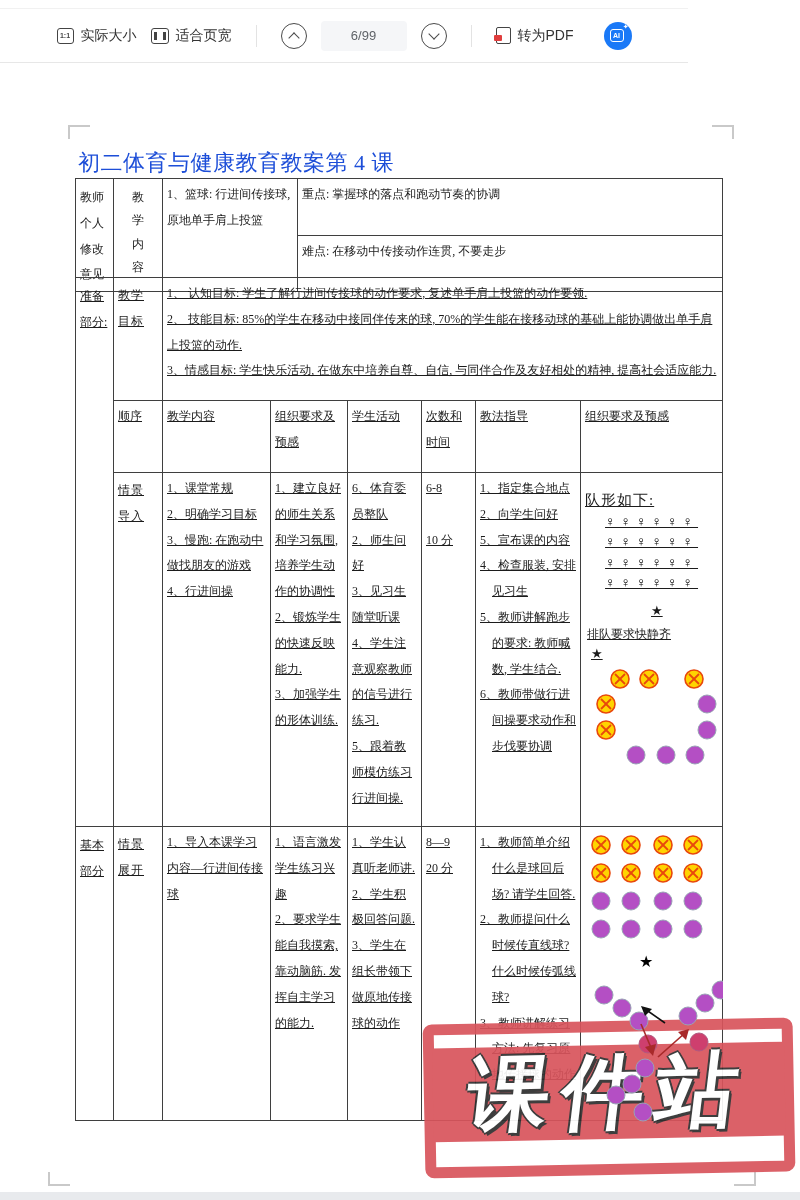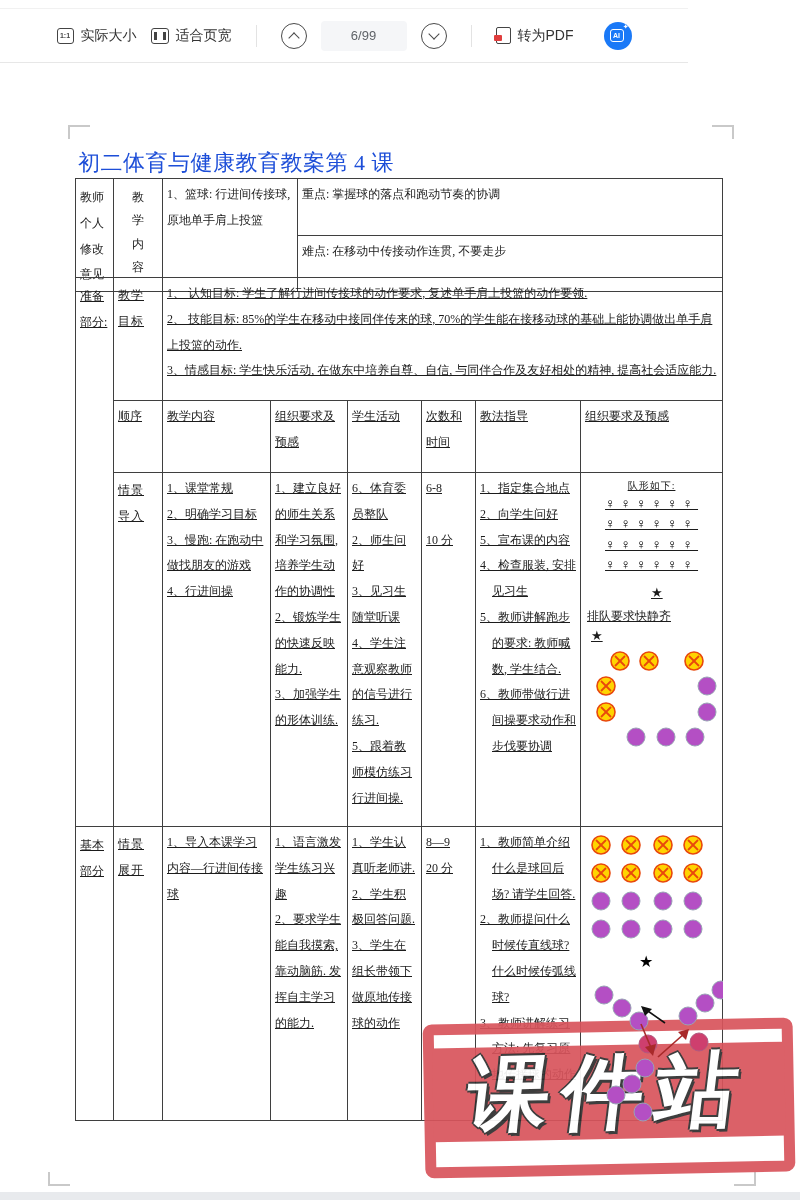--- a/index.html
+++ b/index.html
@@ -51,21 +51,21 @@
   #t1{top:178px; width:647px;}
   #t2{top:277px; width:647px;text-decoration:underline;}
   td{border:1px solid #3f3f3f; vertical-align:top; padding:3px 4px; line-height:2.15;}
   .nowrapcell{white-space:normal; word-break:break-all;}
   .v-chars{width:1.15em; margin:4px auto 0; line-height:1.95; word-break:break-all; text-align:center;}
   .w2{width:2.3em; word-break:break-all; letter-spacing:1px; margin-top:2px;}
   .pad-top{padding-top:6px;}
   .hang > div{padding-left:1em; text-indent:-1em;}
   .times div{margin-bottom:26px;}
   
-  .form-title{font-size:10px; text-align:center; letter-spacing:1px; line-height:1.6; margin-top:2px;}
+  .form-title{font-size:15px; text-align:left; letter-spacing:1px; line-height:1.6; margin-top:12px;}
   .form-rows{text-align:center; line-height:1.45; font-size:14px; letter-spacing:5px; color:#000;}
   .star-line1{margin:10px 0 0 66px; font-size:13px; line-height:1.2;}
   .queue-note{font-size:12px; margin:6px 0 0 2px; line-height:1.6;}
   .star-line2{margin:2px 0 0 6px; font-size:13px; line-height:1.2;}
   .diagE{display:block; margin-top:4px;}
   .oc circle{fill:var(--ball_fill); stroke:var(--ball_stroke); stroke-width:1.6;}
   .oc line{stroke:var(--ball_stroke); stroke-width:1.8;}
   .dot-p{fill:var(--dot_purple); stroke:#99a2b5; stroke-width:1;}
   .dot-c{fill:var(--dot_crimson); stroke:#b05a80; stroke-width:1;}
   .arrow-r{stroke:#a82a2a; stroke-width:1.6;}

